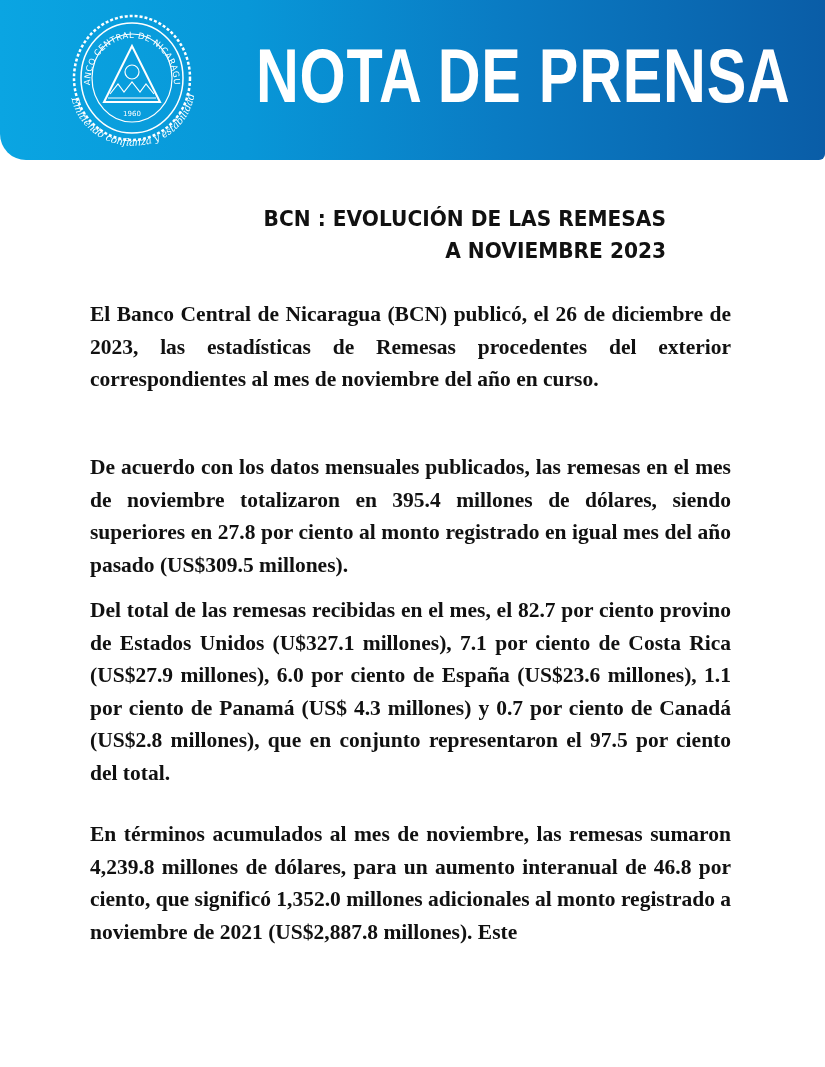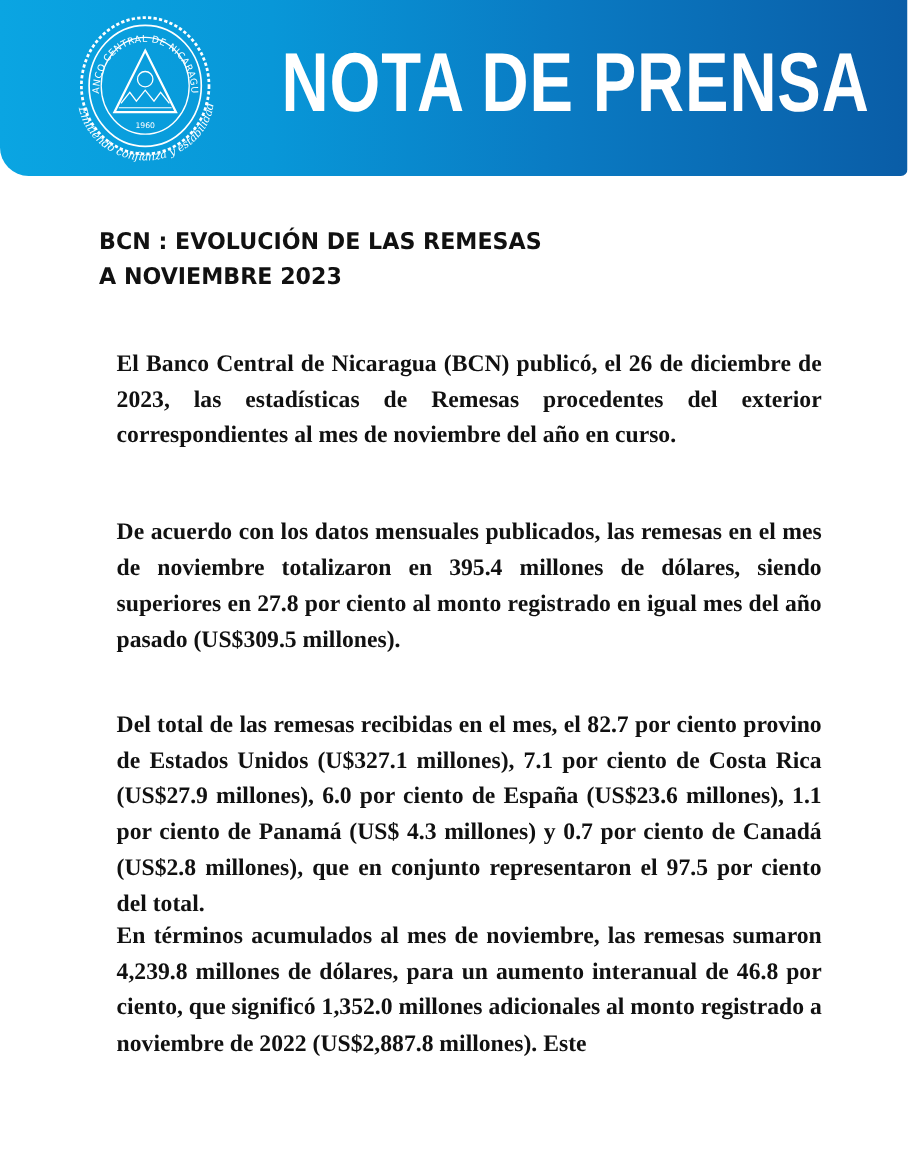--- a/index.html
+++ b/index.html
@@ -16,32 +16,32 @@
     .banner-title {
       position: absolute; left: 256px; top: 38px;
       font-family: "Liberation Sans", sans-serif; font-weight: bold;
       font-size: 76px; line-height: 76px; color: #ffffff;
       transform: scaleX(0.78); transform-origin: left top;
       letter-spacing: 1px; white-space: nowrap;
     }
     .headline {
       position: absolute; left: 90px; top: 203px; width: 600px;
       font-family: "DejaVu Sans", sans-serif; font-weight: bold;
-      font-size: 21px; line-height: 32px; color: #111111;
+      font-size: 21px; line-height: 32px; color: #111111; text-align: right;
     }
     .headline div { white-space: nowrap; transform: scaleX(0.96); transform-origin: left; }
     .para {
       position: absolute; left: 90px; width: 641px;
       font-family: "Liberation Serif", serif; font-weight: bold;
       font-size: 21.5px; line-height: 32.5px; color: #111111;
-      text-align: justify; margin: 16px;
+      text-align: justify; margin: 0;
     }
     #p1 { top: 298px; }
     #p2 { top: 451px; }
-    #p3 { top: 626px; }
+    #p3 { top: 594px; }
     #p4 { top: 818px; }
   </style>
 </head>
 <body>
 
 <div class="banner">
   <svg class="seal" viewBox="0 0 140 140">
     <defs>
       <path id="ringTop" d="M 28 72 A 42 46 0 0 1 112 72"></path>
       <path id="ringBottom" d="M 10 88 A 62 58 0 0 0 132 84"></path>
@@ -65,13 +65,13 @@
 </div>
 
 <div class="headline">
   <div>BCN : EVOLUCIÓN DE LAS REMESAS</div>
   <div>A NOVIEMBRE 2023</div>
 </div>
 
 <p class="para" id="p1">El Banco Central de Nicaragua (BCN) publicó, el 26 de diciembre de 2023, las estadísticas de Remesas procedentes del exterior correspondientes al mes de noviembre del año en curso.</p>
 <p class="para" id="p2">De acuerdo con los datos mensuales publicados, las remesas en el mes de noviembre totalizaron en 395.4 millones de dólares, siendo superiores en 27.8 por ciento al monto registrado en igual mes del año pasado (US$309.5 millones).</p>
 <p class="para" id="p3">Del total de las remesas recibidas en el mes, el 82.7 por ciento provino de Estados Unidos (U$327.1 millones), 7.1 por ciento de Costa Rica (US$27.9 millones), 6.0 por ciento de España (US$23.6 millones), 1.1 por ciento de Panamá (US$ 4.3 millones) y 0.7 por ciento de Canadá (US$2.8 millones), que en conjunto representaron el 97.5 por ciento del total.</p>
-<p class="para" id="p4">En términos acumulados al mes de noviembre, las remesas sumaron 4,239.8 millones de dólares, para un aumento interanual de 46.8 por ciento, que significó 1,352.0 millones adicionales al monto registrado a noviembre de 2022 (US$2,887.8 millones). Este</p>
+<p class="para" id="p4">En términos acumulados al mes de noviembre, las remesas sumaron 4,239.8 millones de dólares, para un aumento interanual de 46.8 por ciento, que significó 1,352.0 millones adicionales al monto registrado a noviembre de 2021 (US$2,887.8 millones). Este</p>
 
 </body></html>

